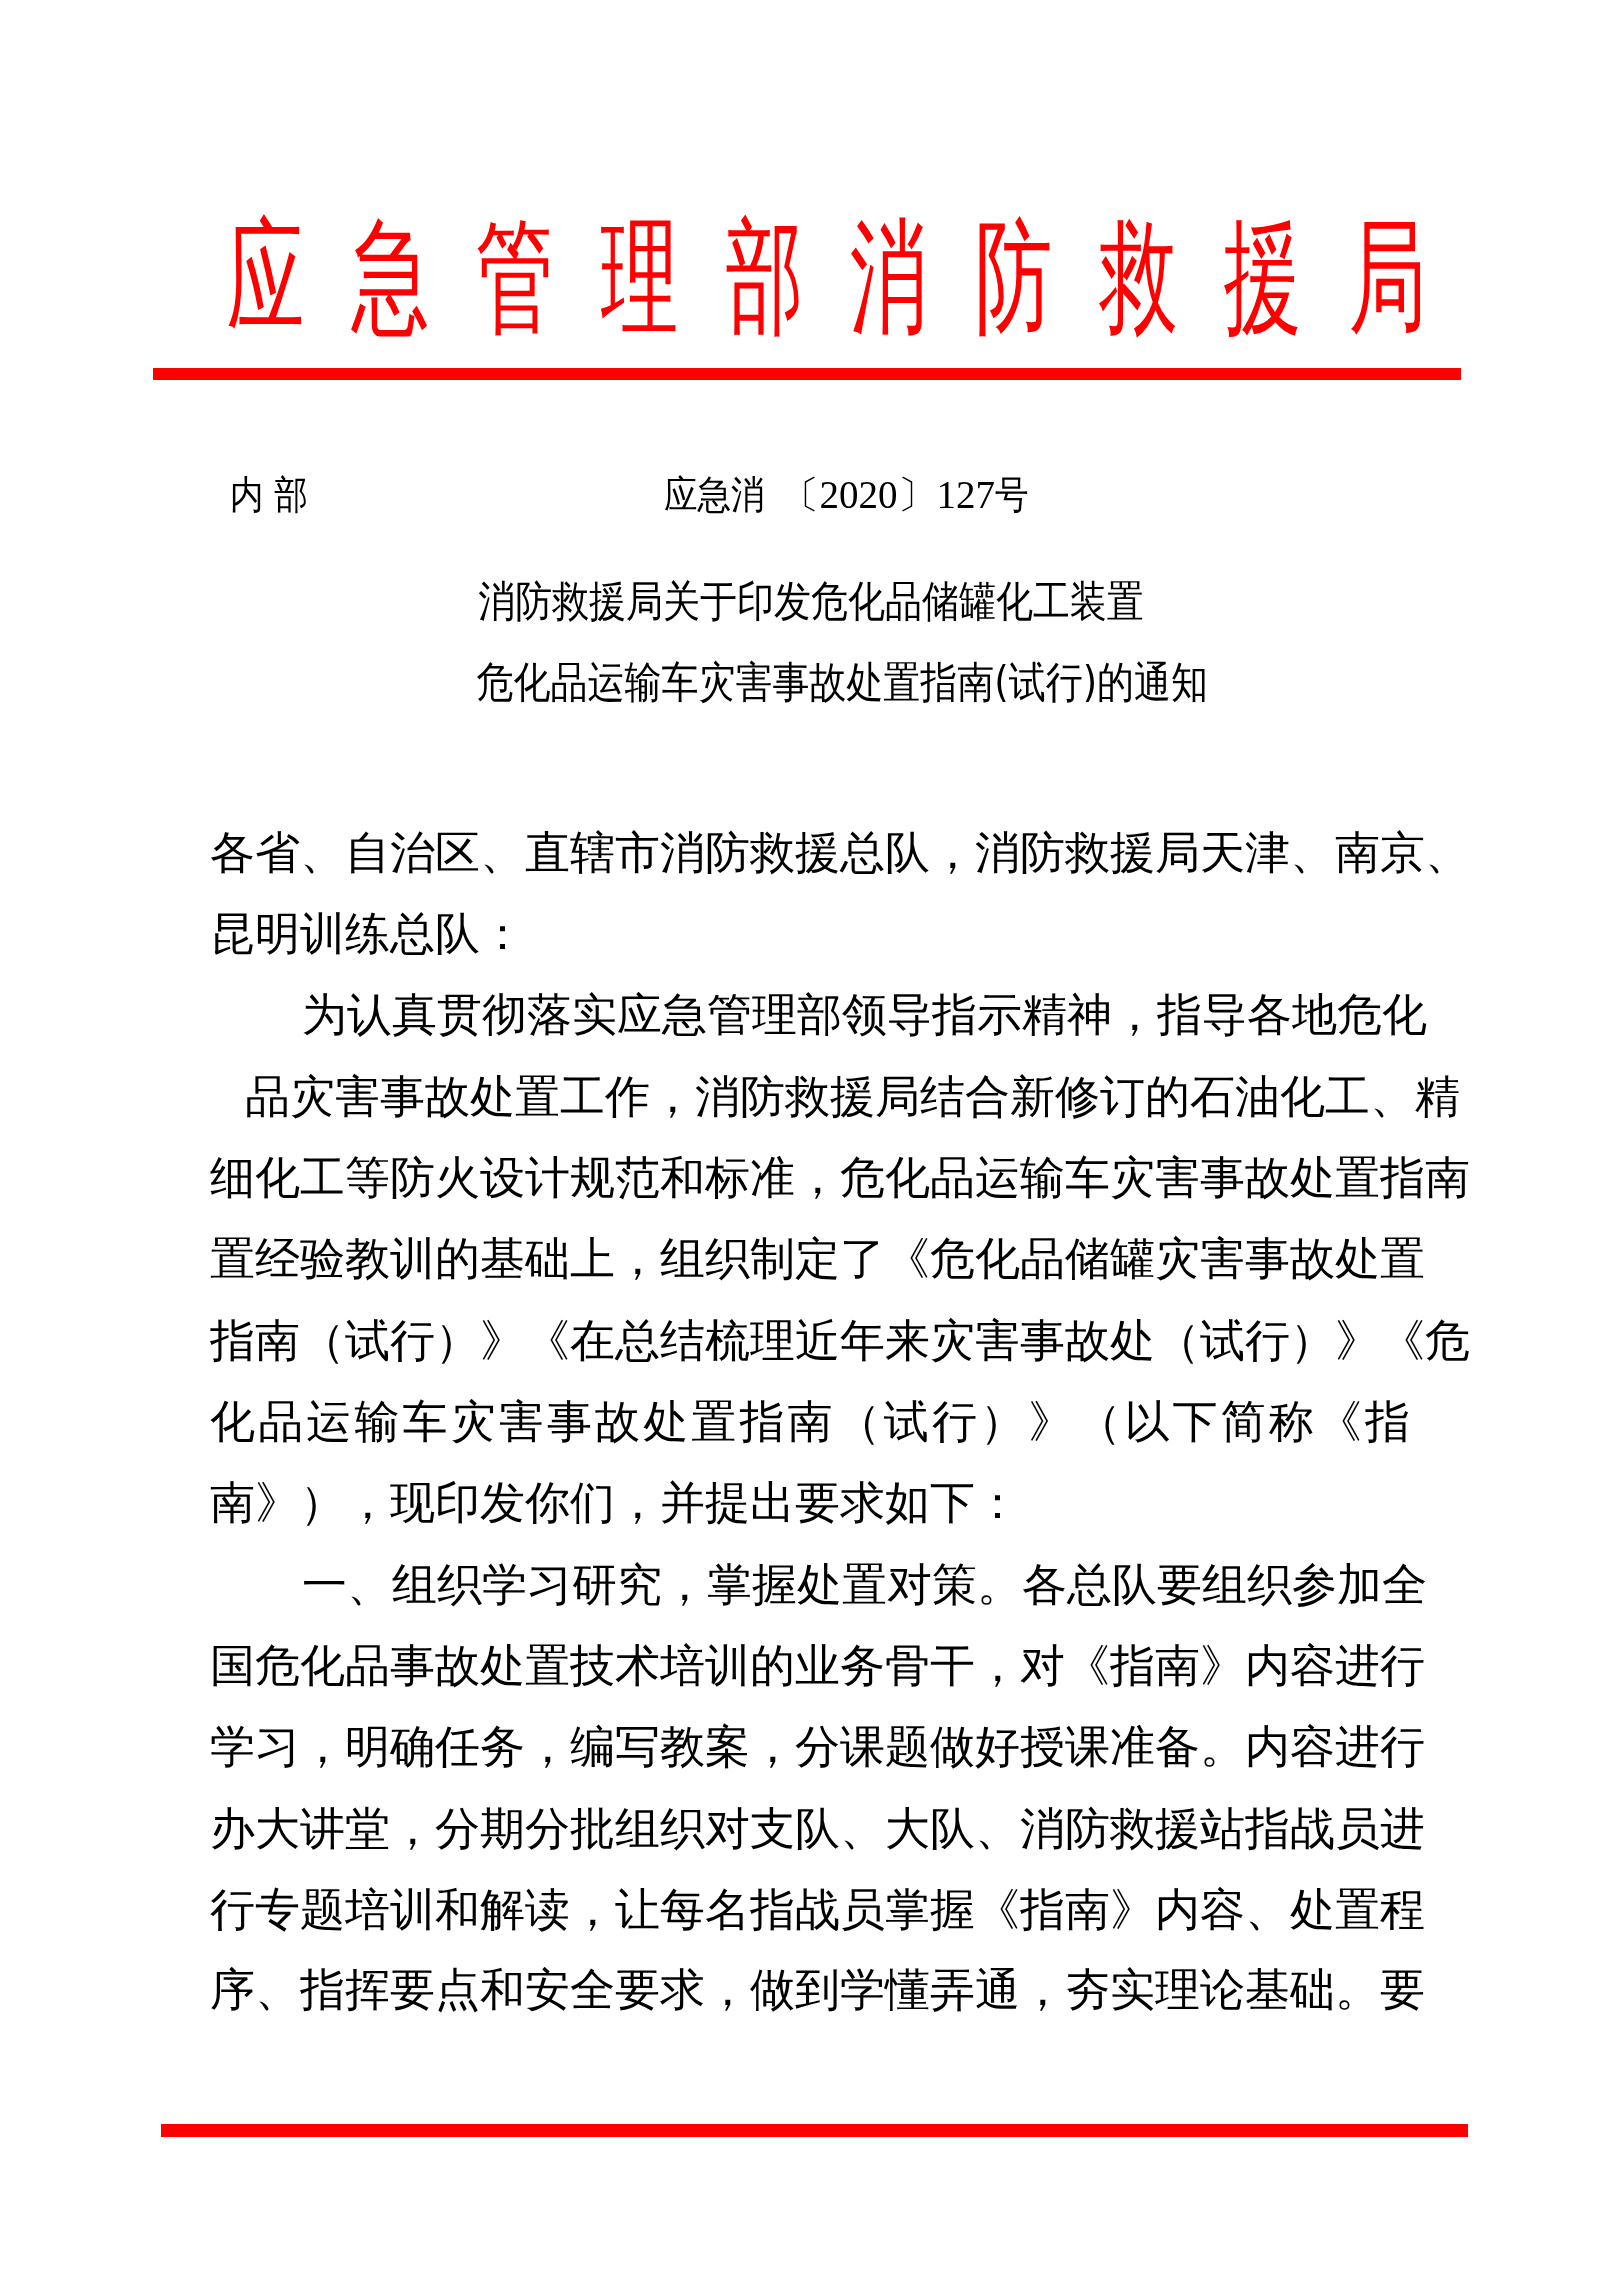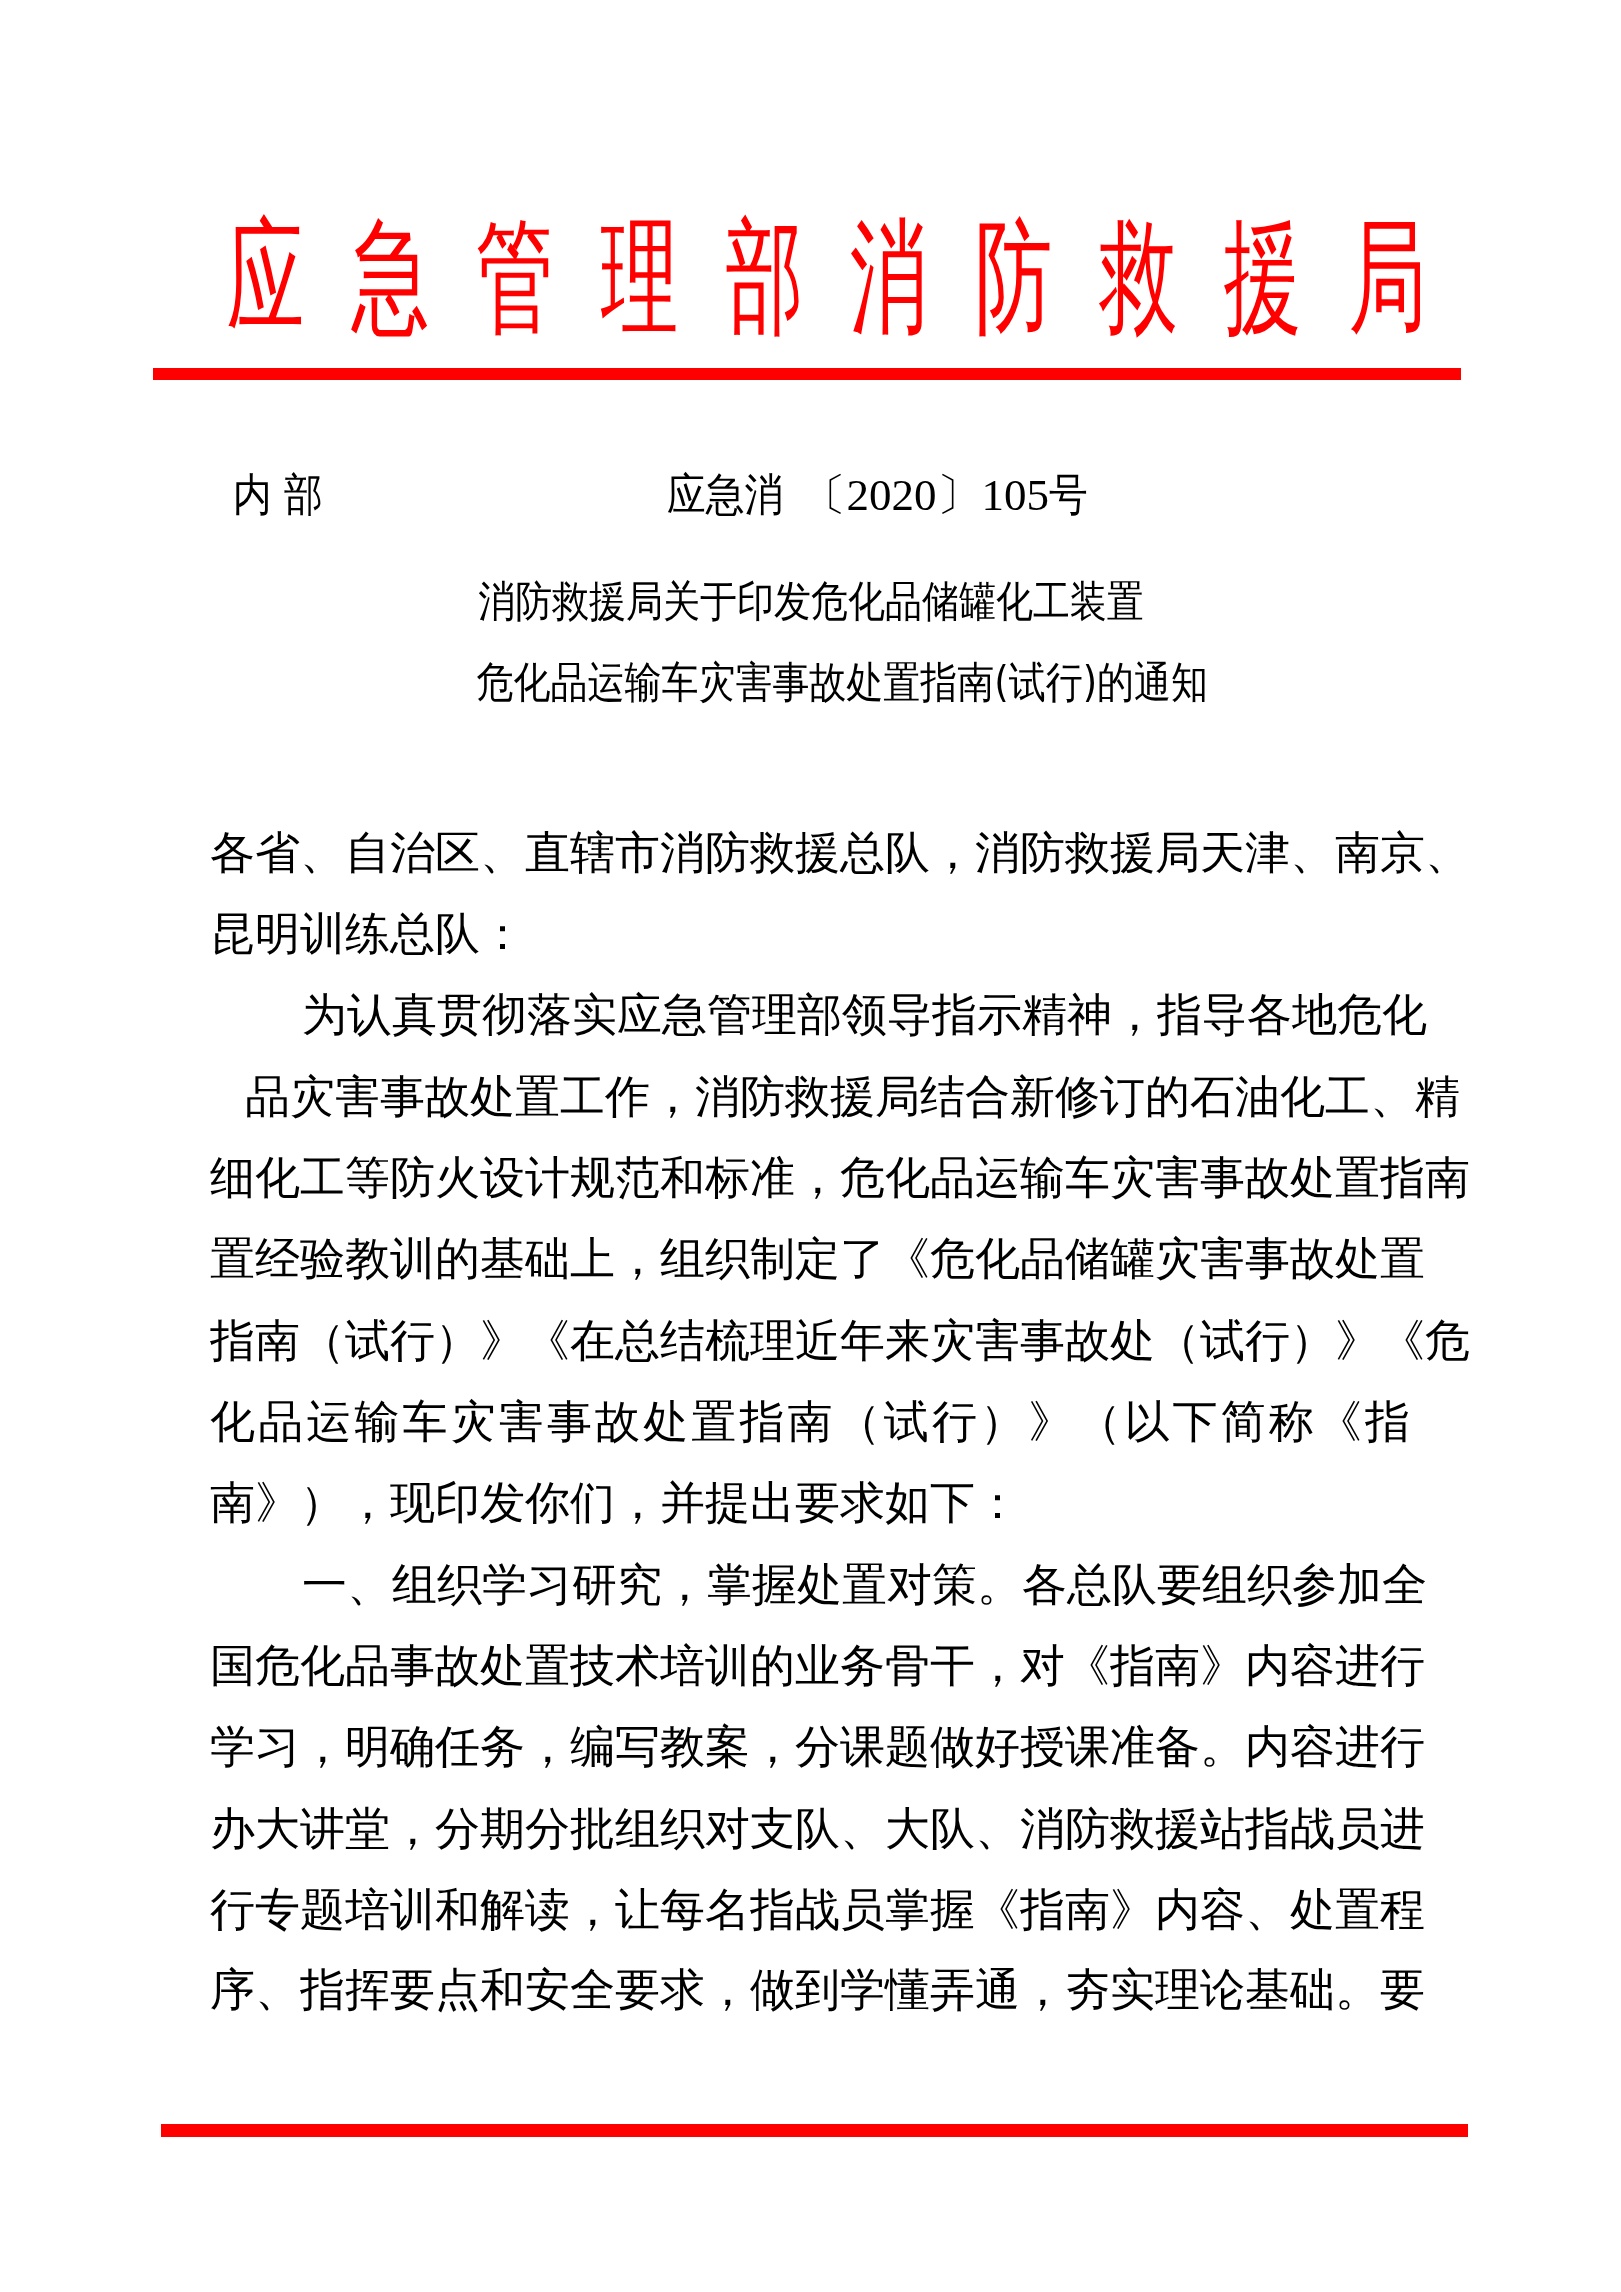--- a/index.html
+++ b/index.html
@@ -8,21 +8,21 @@
 
   
   .org-title { position: absolute; left: 212px; top: 208px; width: 1200px; height: 137px;
                display: flex; justify-content: space-between; align-items: center; }
   .org-title span { color: #ff0000; font-size: 125px; line-height: 137px; display: inline-block;
                     transform: scaleX(0.62); transform-origin: center; font-weight: normal;
                     width: 78px; text-align: center; }
   .red-rule { position: absolute; background: #ff0000; height: 11.8px; }
 
   .docline { position: absolute; top: 418px; font-family: "Liberation Serif", "DejaVu Serif", serif;
-             font-size: 45px; line-height: 51px; white-space: pre; }
+             font-size: 39px; line-height: 51px; white-space: pre; }
   .docline .cn { font-family: "DejaVu Sans", sans-serif; display: inline-block; transform: scaleX(0.86); transform-origin: left center; }
 
   .heading { position: absolute; left: 0; width: 1621px; text-align: center;
              font-size: 43px; line-height: 81px; white-space: nowrap; }
   .heading span { display: inline-block; transform: scaleX(0.86); }
 
   .body-line { position: absolute; left: 210px; width: 1200px; font-size: 45px; line-height: 81px;
                height: 81px; white-space: nowrap; overflow: visible; }
   .body-line.full { text-align: justify; text-align-last: justify; }
   .body-line.indent { padding-left: 92px; width: 1108px; }
@@ -42,21 +42,21 @@
   <span>援</span>
   <span>局</span>
 </div>
 
 <div class="red-rule" style="left:153px; top:368px; width:1308px;"></div>
 
 <div class="docline" style="left:210px;">
   <span class="cn">内 部</span>
 </div>
 <div class="docline" style="left:644px;">
-  <span class="cn">应急消</span><span>〔2020〕</span><span>105</span><span class="cn">号</span>
+  <span class="cn">应急消</span><span>〔2020〕</span><span>127</span><span class="cn">号</span>
 </div>
 
 <div class="heading" style="top:561px;">
   <span>消防救援局关于印发危化品储罐化工装置</span>
 </div>
 <div class="heading" style="top:642px;padding-left:32px;">
   <span>危化品运输车灾害事故处置指南(试行)的通知</span>
 </div>
 
 <div class="body-line full" style="top:812px;">各省、自治区、直辖市消防救援总队，消防救援局天津、南京、</div>

